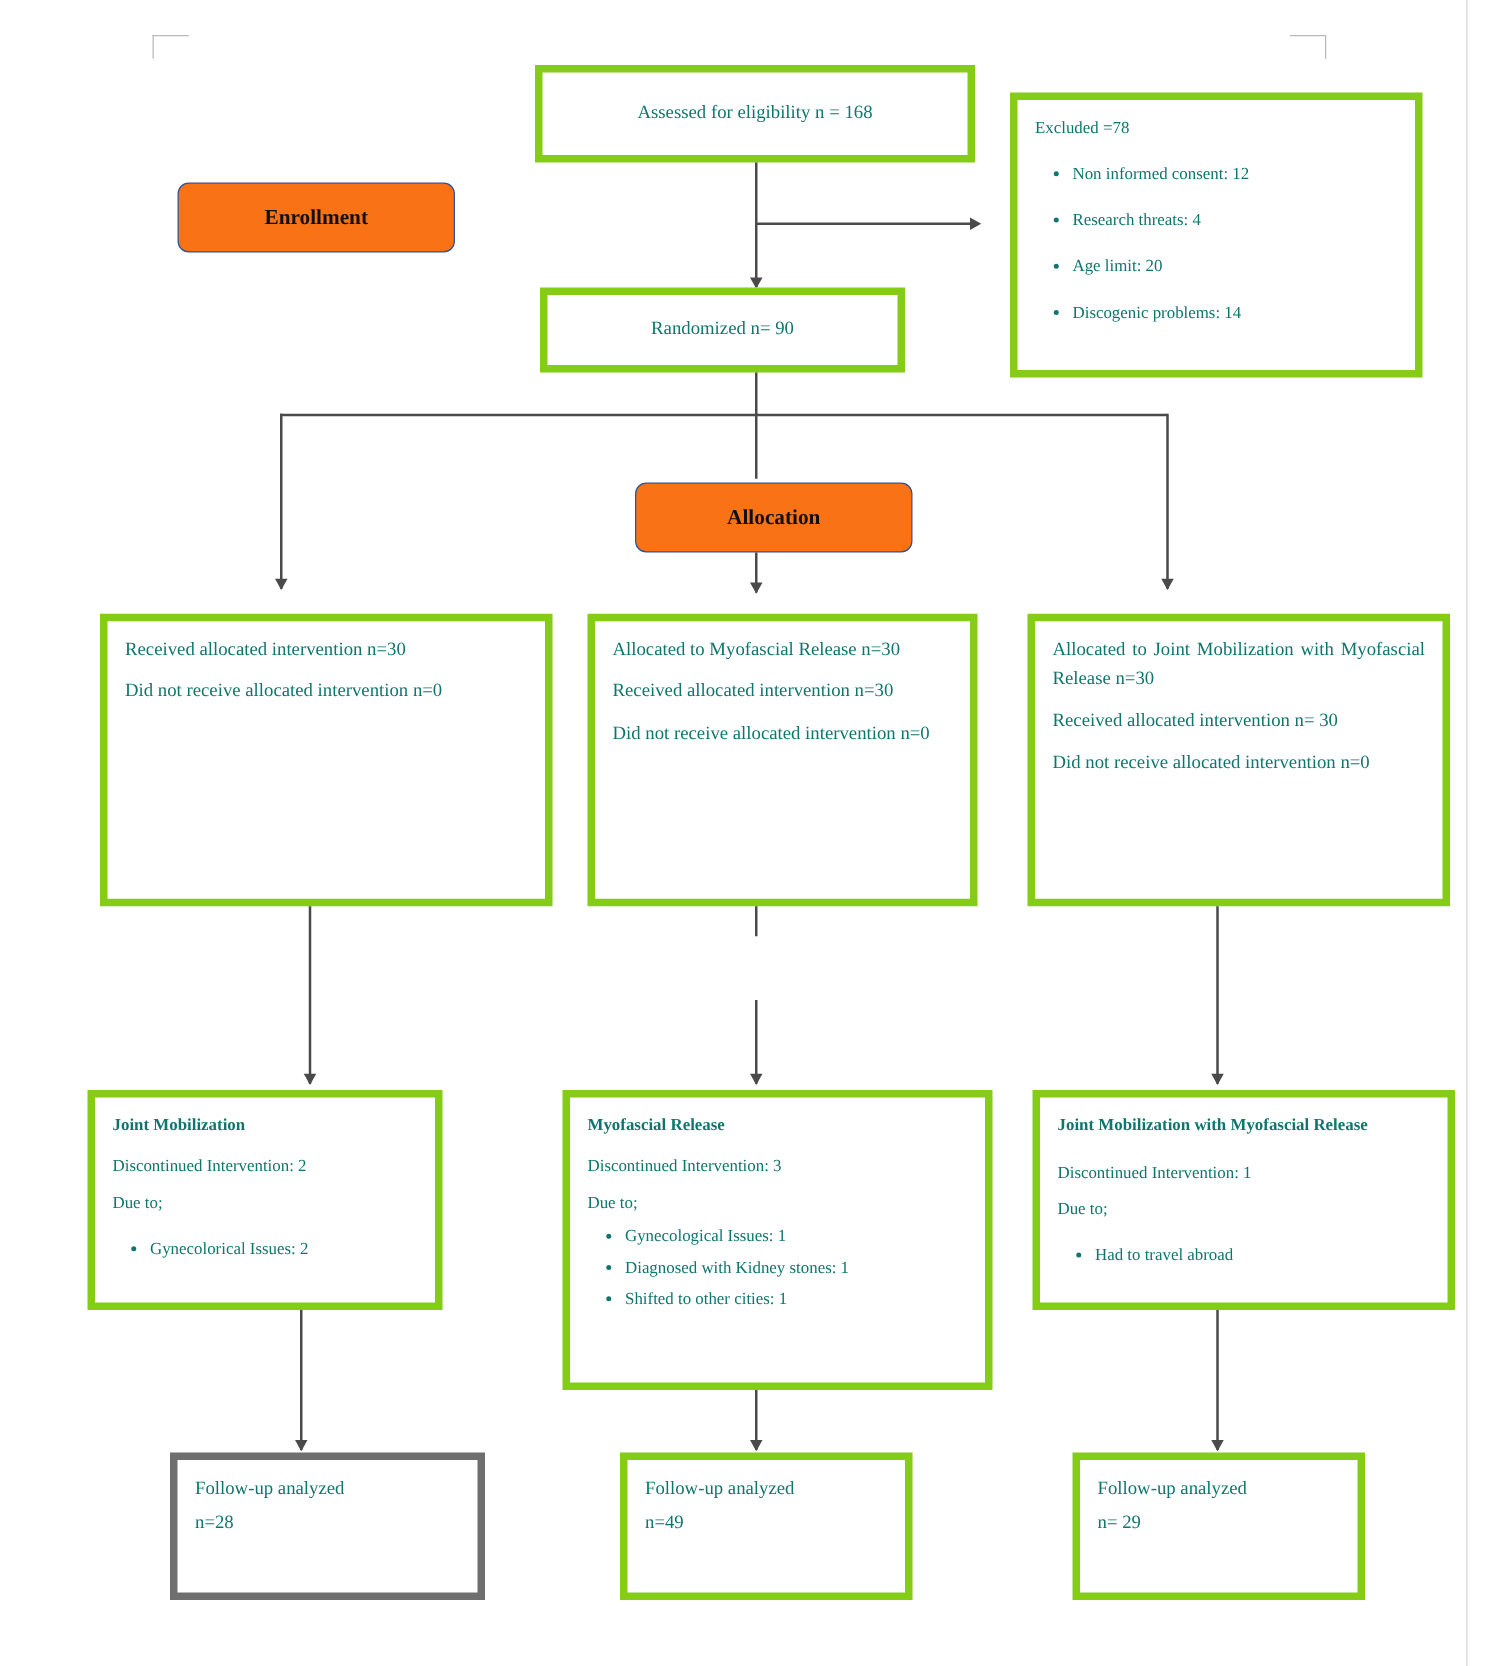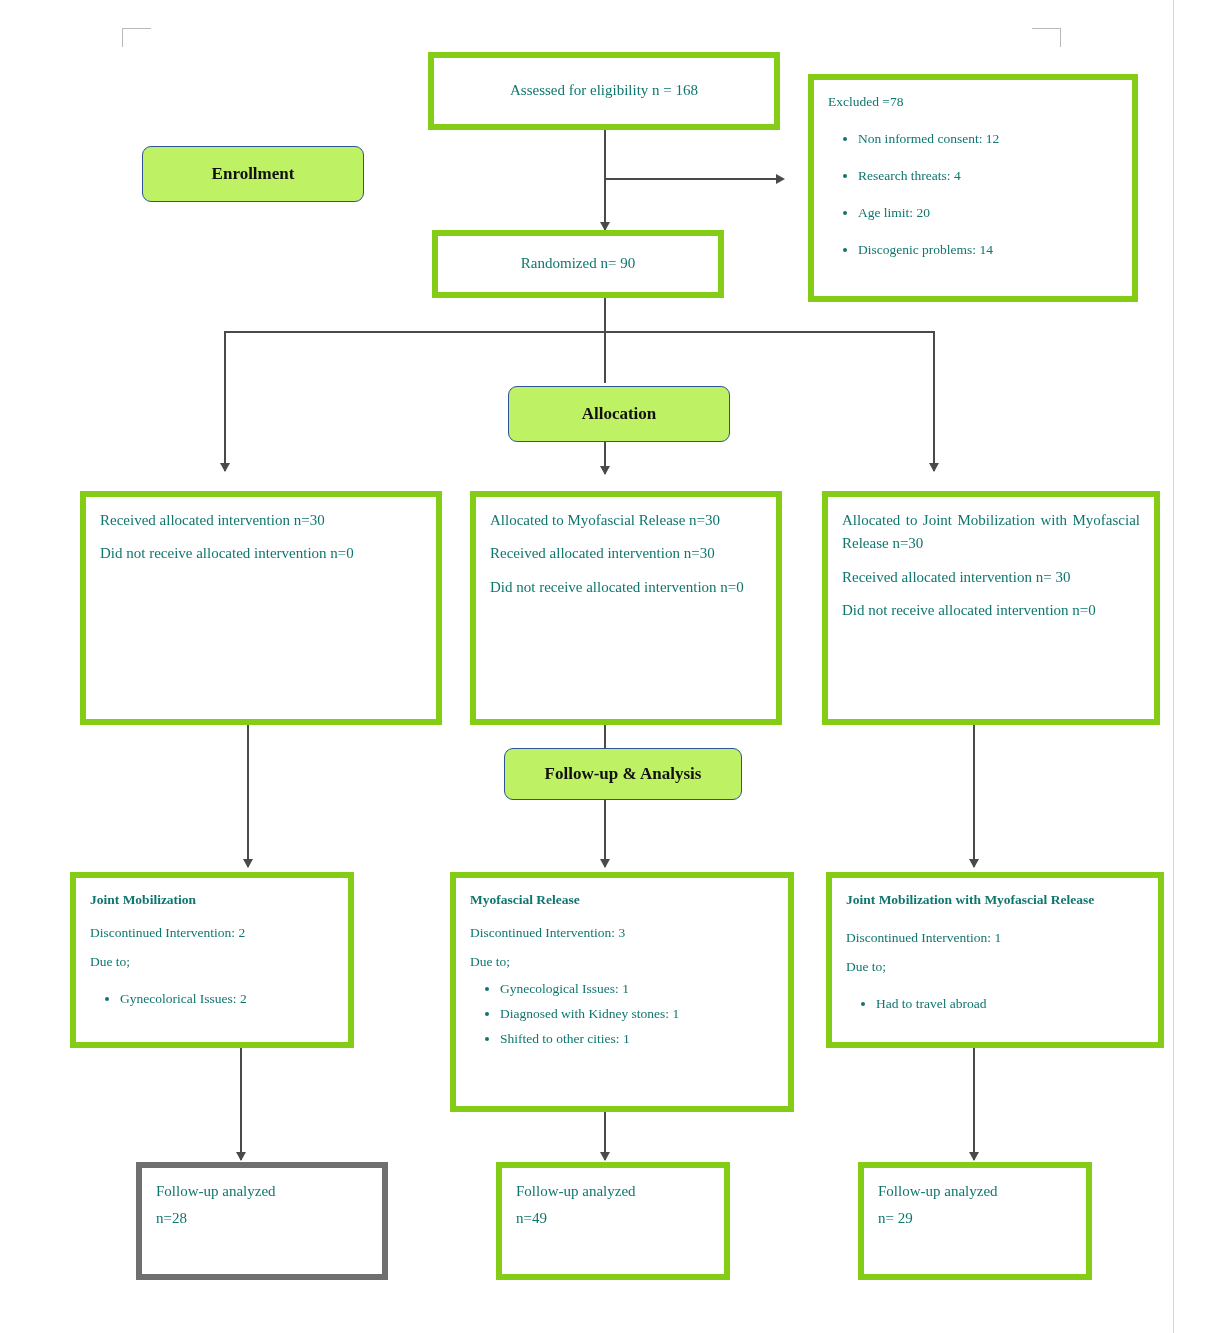--- a/index.html
+++ b/index.html
@@ -53,21 +53,21 @@
   .just {
     text-align: justify;
     text-align-last: left;
   }
   .bold { font-weight: bold; }
   .small { font-size: 13.5px; }
 
   .stage {
     position: absolute;
     box-sizing: border-box;
-    background: #bef264;
+    background: #f97316;
     border: 1px solid #2f5496;
     border-radius: 9px;
     display: flex;
     align-items: center;
     justify-content: center;
     font-weight: bold;
     color: #111111;
     font-size: 17px;
   }
 
@@ -167,23 +167,20 @@
     <p class="para just">Received  allocated intervention n=30</p>
     <p class="para just">Did not receive allocated intervention n=0</p>
   </div>
 
   <div class="box pad" style="left:822px; top:491px; width:338px; height:234px;">
     <p class="para just">Allocated to Joint Mobilization with Myofascial Release n=30</p>
     <p class="para just">Received allocated intervention n= 30</p>
     <p class="para just">Did  not  receive  allocated intervention n=0</p>
   </div>
 
-  <div class="stage" style="left:504px; top:748px; width:238px; height:52px;">
-    <span>Follow-up  &amp;  Analysis</span>
-  </div>
 
   <div class="vline" style="left:247px; top:725px; height:142px;"></div>
   <div class="arrow-down" style="left:243px; top:859px;"></div>
 
   <div class="vline" style="left:604px; top:725px; height:24px;"></div>
   <div class="vline" style="left:604px; top:800px; height:67px;"></div>
   <div class="arrow-down" style="left:600px; top:859px;"></div>
 
   <div class="vline" style="left:973px; top:725px; height:142px;"></div>
   <div class="arrow-down" style="left:969px; top:859px;"></div>

